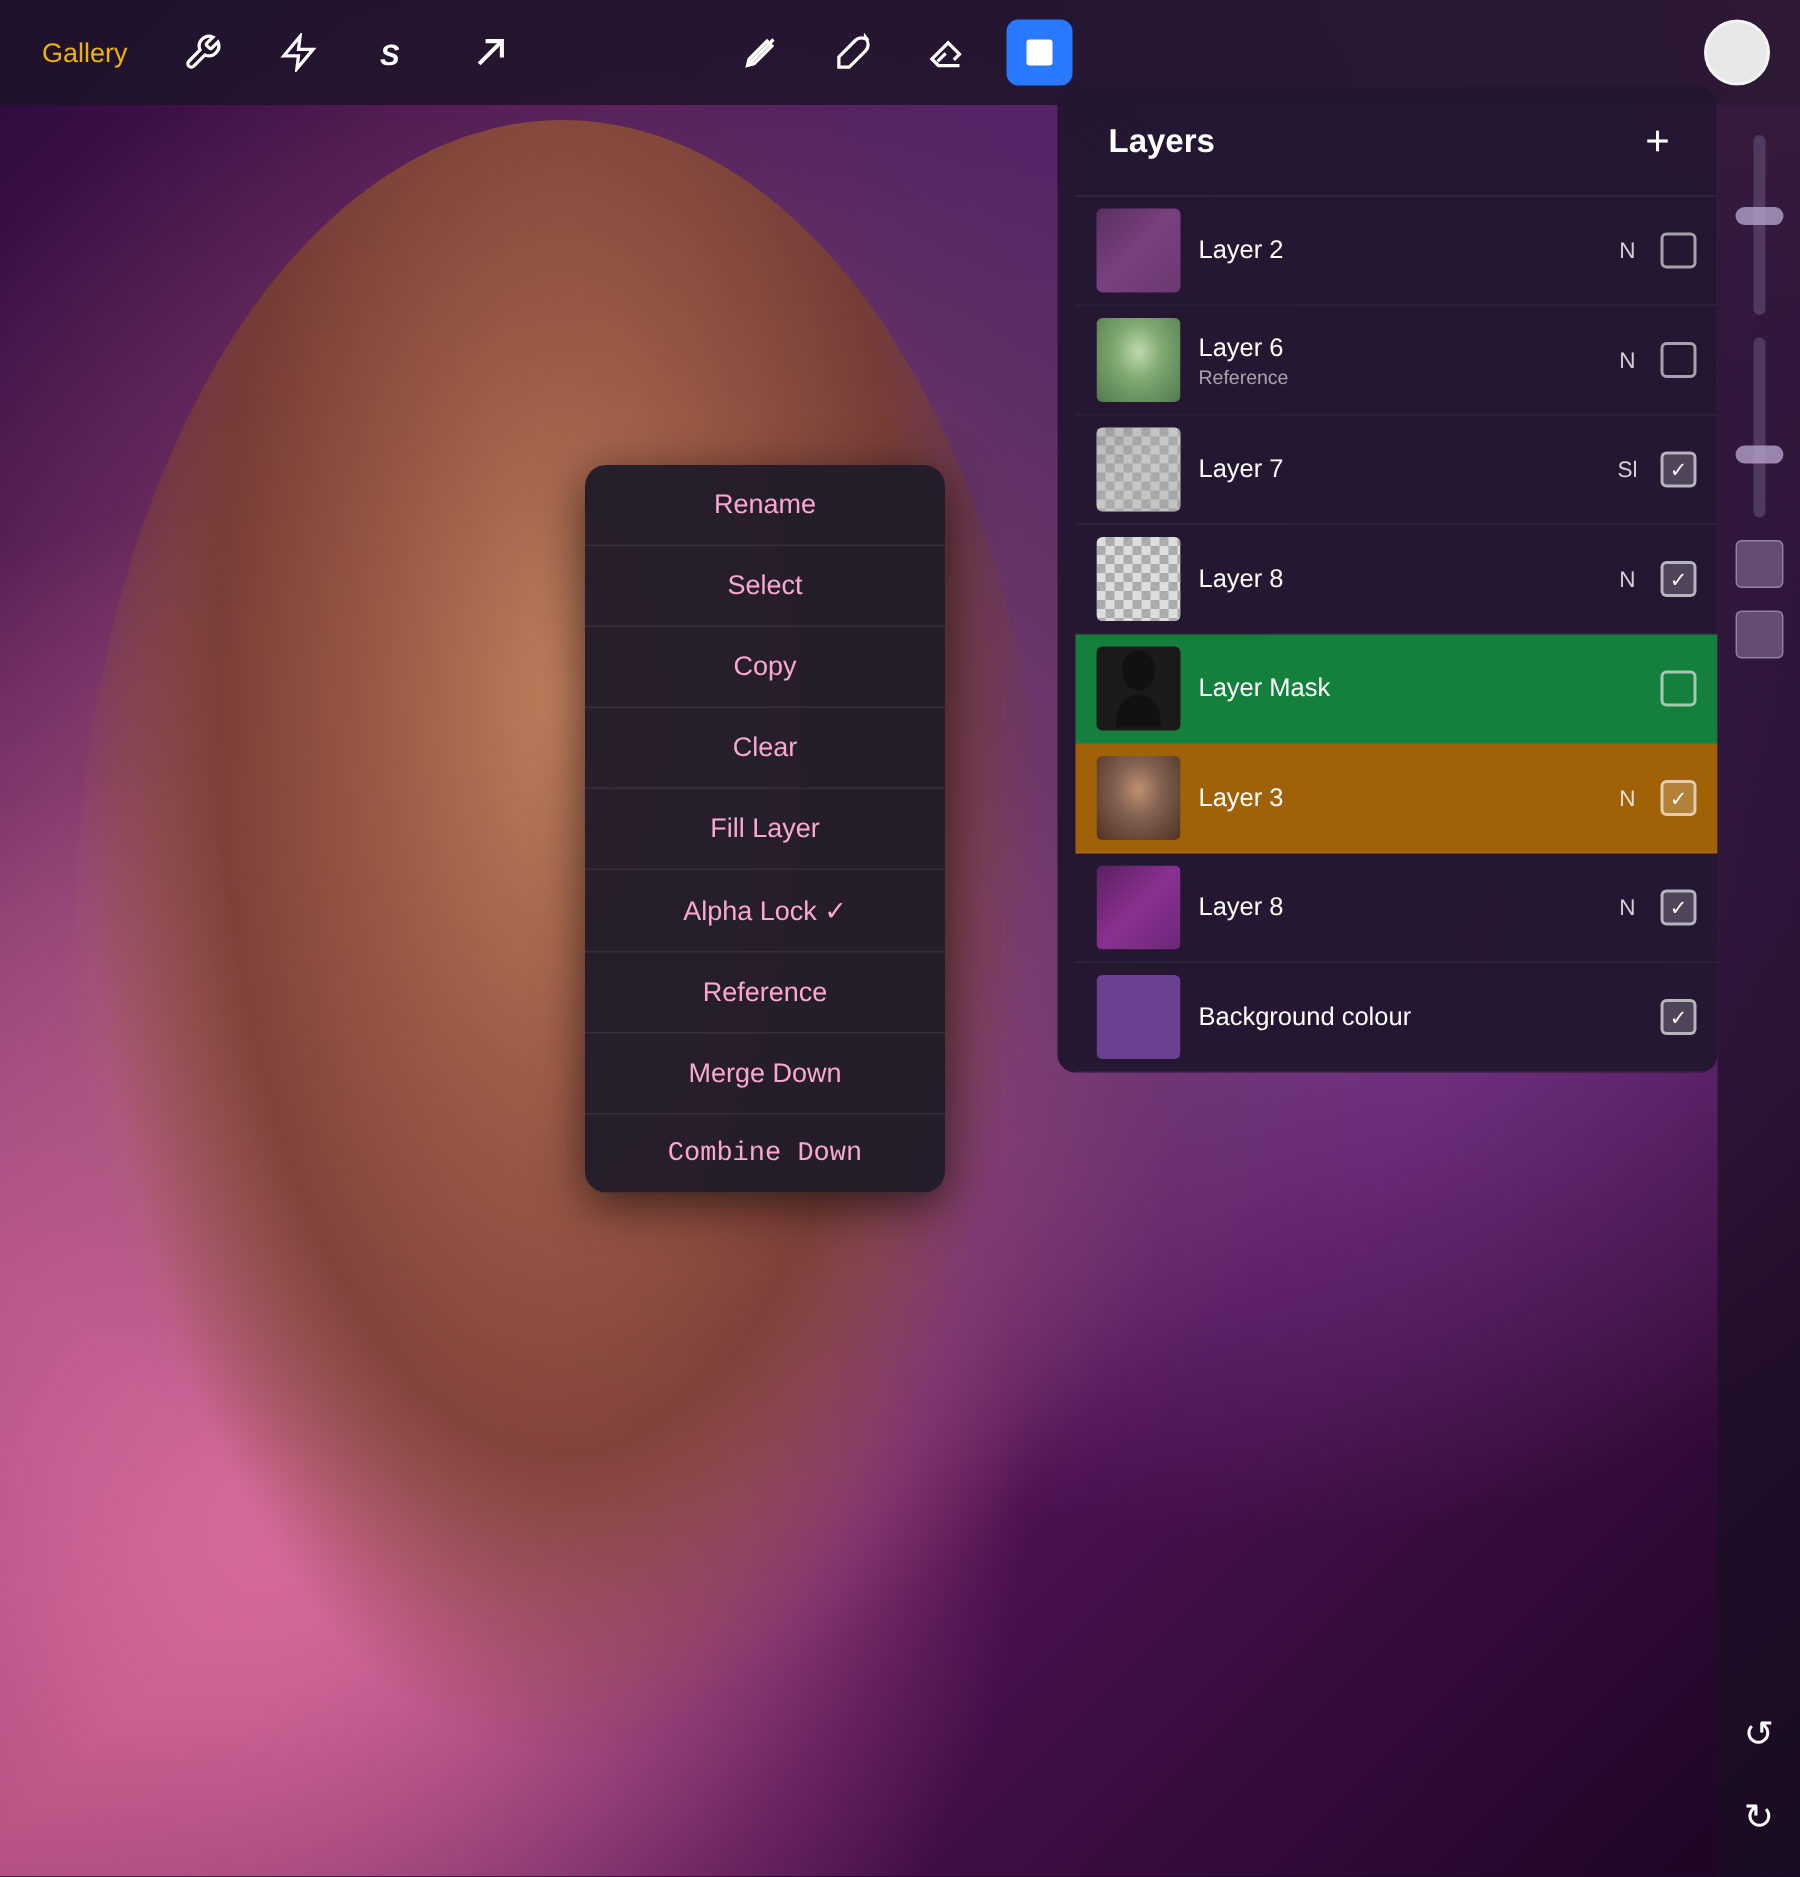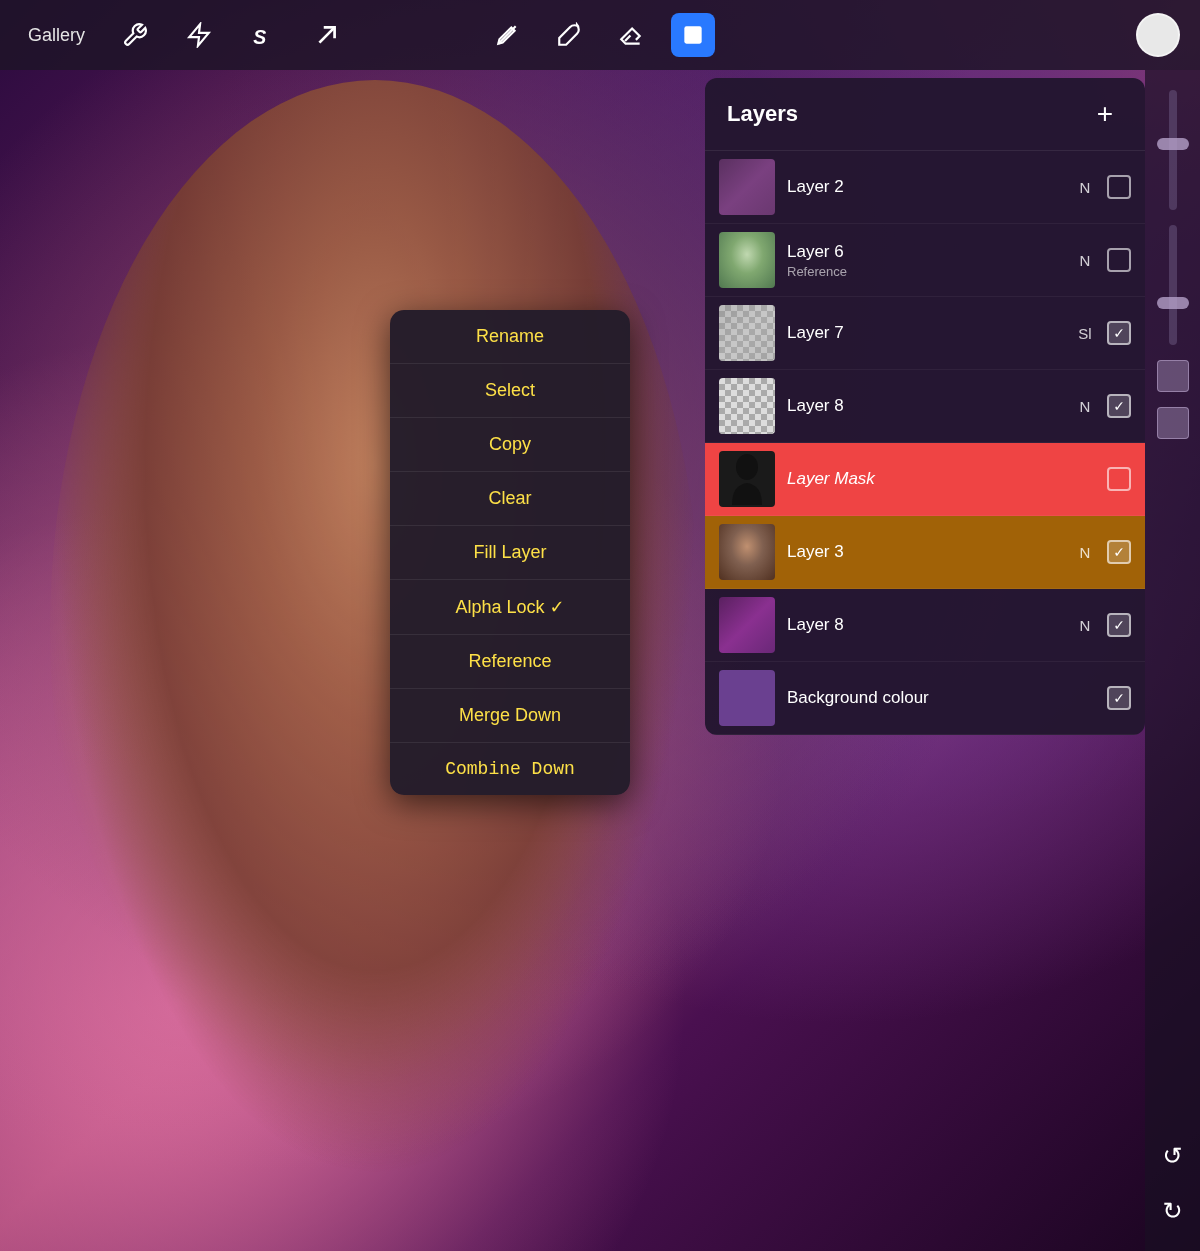--- a/index.html
+++ b/index.html
@@ -73,21 +73,21 @@
       color: #ffffff;
       font-size: 22px;
       border-radius: 8px;
     }
 
     #gallery-btn {
       font-size: 18px;
       font-weight: 400;
       width: auto;
       padding: 0 8px;
-      color: #e5e5e5;
+      color: #eab308;
     }
 
     #toolbar-center {
       display: flex;
       align-items: center;
       gap: 18px;
     }
 
     #toolbar-right {
       display: flex;
@@ -176,27 +176,28 @@
       width: 40px;
       height: 40px;
       display: flex;
       align-items: center;
       justify-content: center;
     }
 
     
     #layers-panel {
       position: absolute;
-      top: 78px;
+      top: 58px;
       right: 55px;
       width: 440px;
       background: rgba(35, 22, 48, 0.97);
       border-radius: 12px 12px 12px 12px;
       z-index: 200;
       overflow: hidden;
+      padding-left: 12px;
     }
 
     #layers-header {
       display: flex;
       align-items: center;
       justify-content: space-between;
       padding: 18px 22px;
       border-bottom: 1px solid rgba(255,255,255,0.08);
     }
 
@@ -225,22 +226,21 @@
       border-bottom: 1px solid rgba(255,255,255,0.05);
       cursor: pointer;
       min-height: 68px;
     }
 
     .layer-item.active {
       background: #a16207;
     }
 
     .layer-item.mask-active {
-      background: #ef4444;
-      font-style: italic;
+      background: #15803d;
     }
 
     .layer-thumb {
       width: 56px;
       height: 56px;
       border-radius: 4px;
       background: rgba(80, 60, 100, 0.5);
       flex-shrink: 0;
       overflow: hidden;
       display: flex;
@@ -362,21 +362,21 @@
       width: 240px;
       background: rgba(35, 28, 42, 0.97);
       border-radius: 14px;
       z-index: 500;
       overflow: hidden;
       box-shadow: 0 8px 32px rgba(0,0,0,0.6);
     }
 
     .menu-item {
       padding: 16px 24px;
-      color: #fde047;
+      color: #f9a8d4;
       font-size: 18px;
       cursor: pointer;
       text-align: center;
       border-bottom: 1px solid rgba(255,255,255,0.08);
     }
 
     .menu-item:last-child {
       border-bottom: none;
       font-family: Liberation Mono, monospace;
     }

